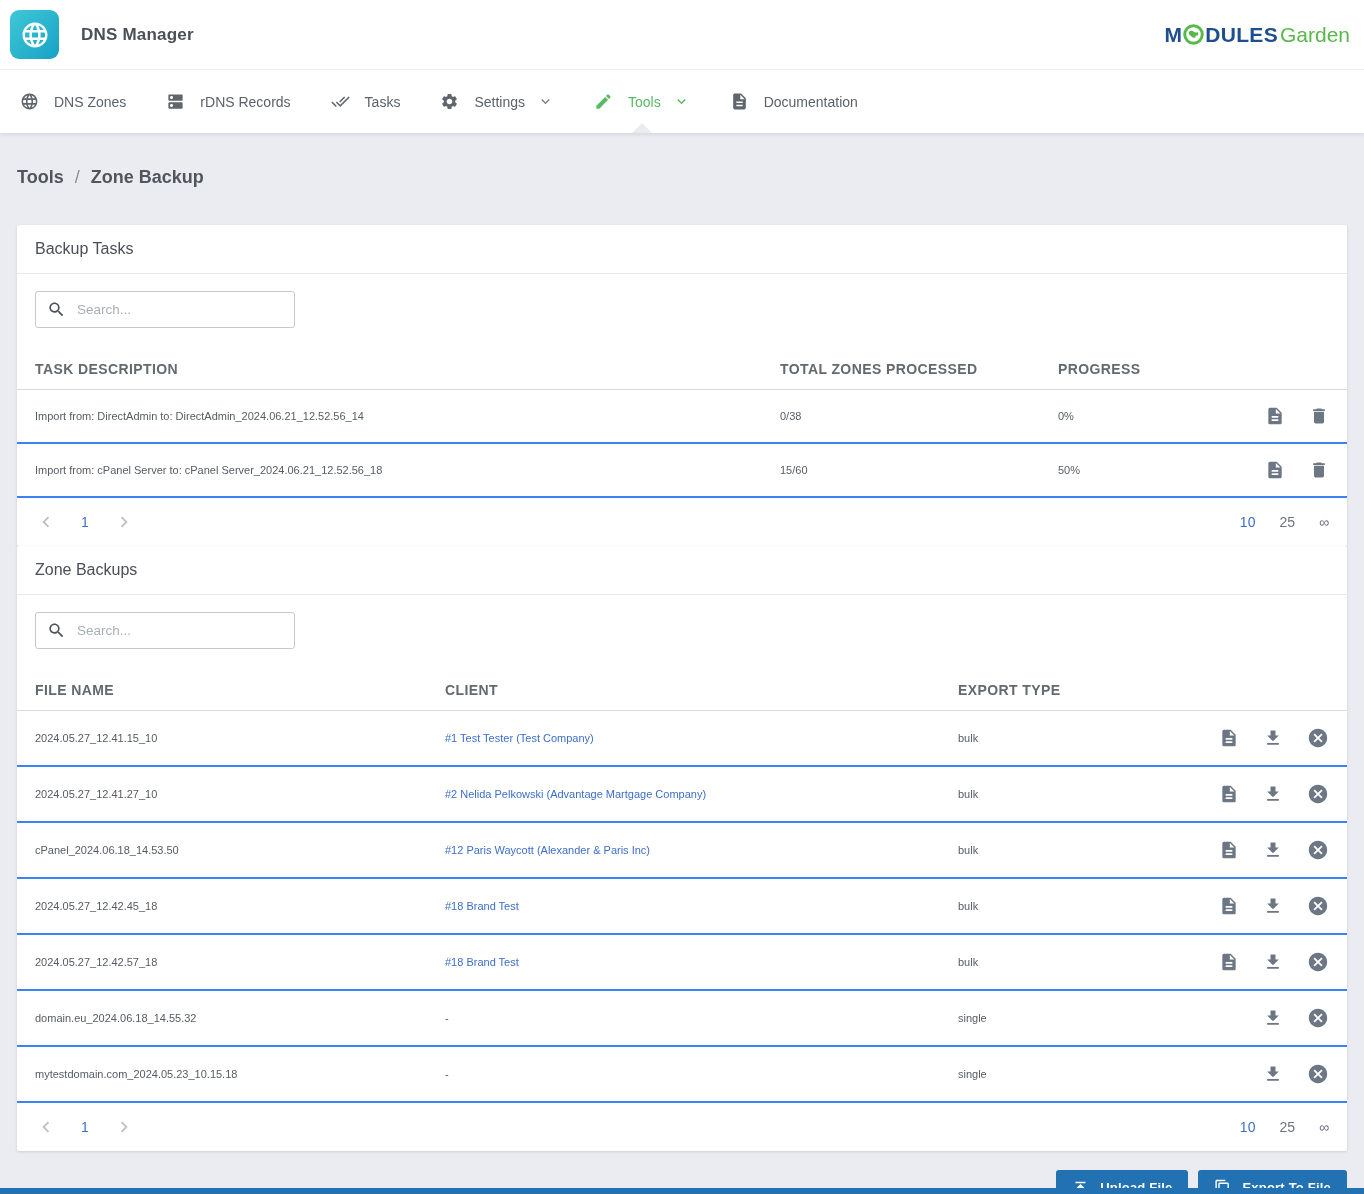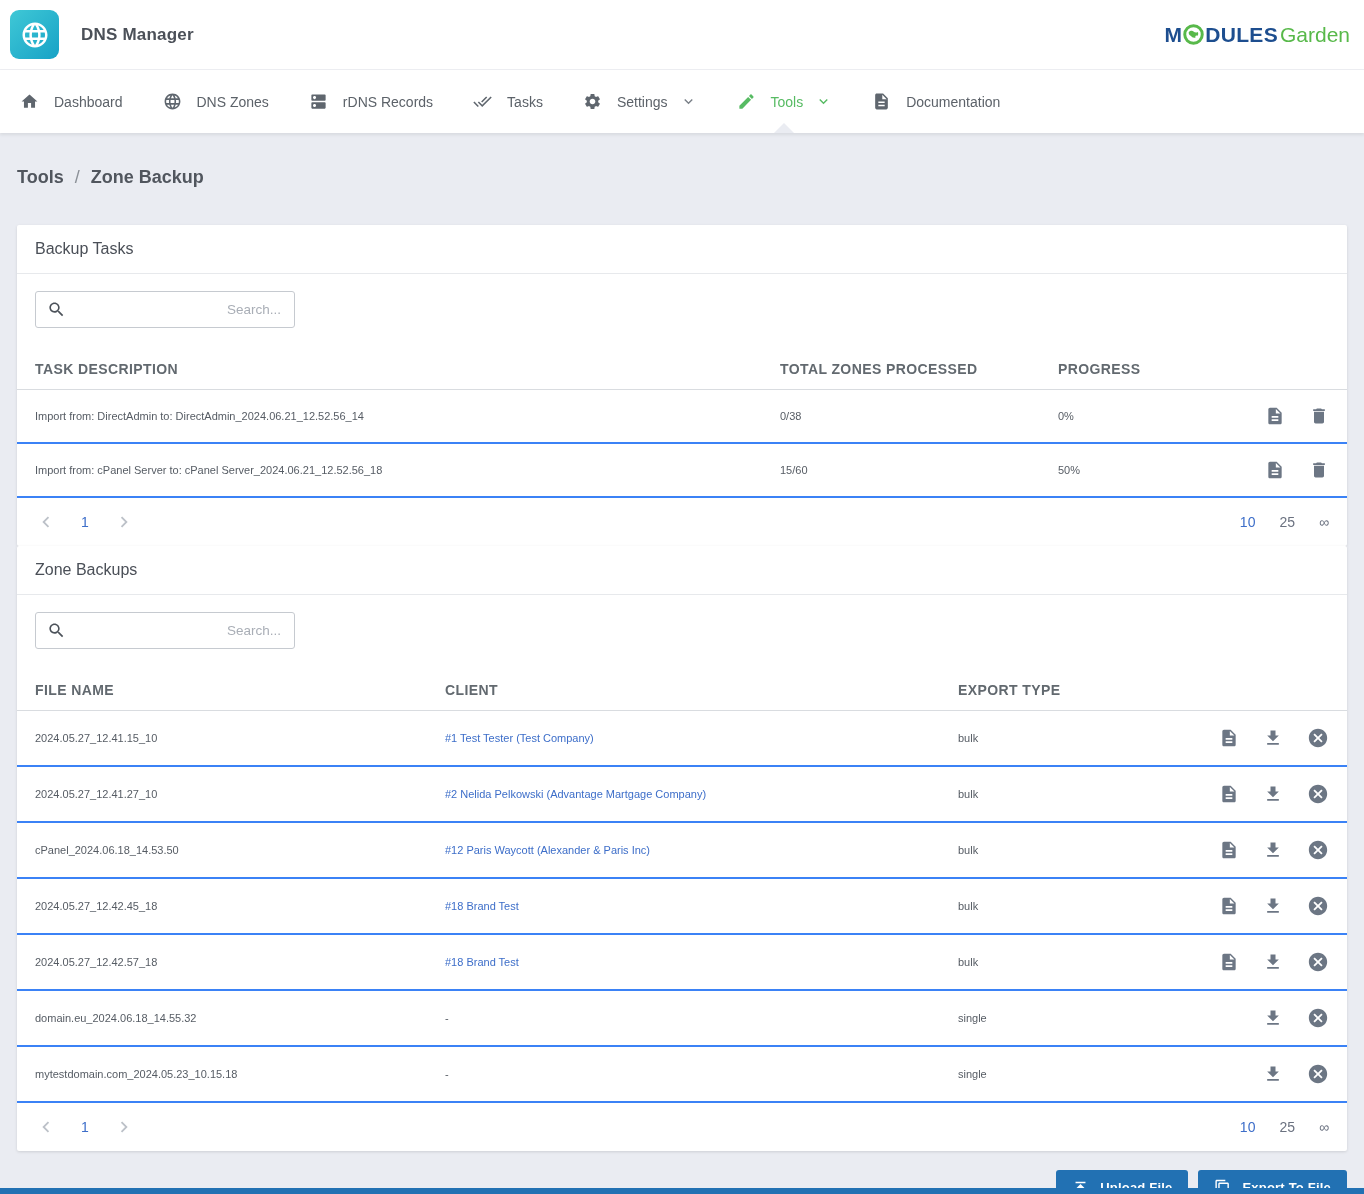--- a/index.html
+++ b/index.html
@@ -42,21 +42,21 @@
   .breadcrumb .crumb-link{cursor:pointer;}
 
   
   .card{margin:0 17px;background:#fff;border-radius:2px;box-shadow:0 1px 3px rgba(0,0,0,.12);}
   .card-1{margin-top:37px;}
   .card-2{}
   .card-header{padding:15px 18px;font-size:16px;font-weight:500;color:#4a4f57;border-bottom:1px solid #e7e9ec;}
   .search-wrap{padding:17px 18px 20px;}
   .search-box{width:260px;height:37px;border:1px solid #c6cad0;border-radius:3px;display:flex;align-items:center;padding:0 11px;gap:9px;background:#fff;}
   .search-box .icon{width:19px;height:19px;color:#4c525a;}
-  .search-box input{border:none;outline:none;flex:1;font-size:13.5px;color:#555b64;background:transparent;font-family:inherit;min-width:0;text-align:right;}
+  .search-box input{border:none;outline:none;flex:1;font-size:13.5px;color:#555b64;background:transparent;font-family:inherit;min-width:0;}
   .search-box input::placeholder{color:#a9aeb6;}
 
   table{width:100%;border-collapse:collapse;table-layout:fixed;}
   th{text-align:left;font-size:14px;letter-spacing:.4px;color:#62696f;font-weight:700;padding:13px 18px 12px;border-bottom:1px solid #d9dce0;}
   td{font-size:11px;color:#565c64;padding:16px 18px;border-bottom:2px solid #3b82f6;overflow:hidden;white-space:nowrap;text-overflow:ellipsis;}
   a.client-link{color:var(--link-blue);text-decoration:none;cursor:pointer;}
   .actions{display:flex;justify-content:flex-end;align-items:center;gap:24px;}
   .actions .icon{width:20px;height:20px;color:#6c7684;cursor:pointer;}
   .actions .icon.lg{width:22px;height:22px;}
 
@@ -93,28 +93,20 @@
           <circle cx="12" cy="12" r="10" fill="none" stroke="currentColor" stroke-width="3.4"></circle>
           <path fill="currentColor" d="M6.5 9.5c1.8-2 4.2-2.2 5.5-1s3.2 1.6 5 .6c.6 1.6.5 3.2-.3 4.4-1.8-.8-3 .2-2.4 1.8-1.9.8-4.3 0-5-1.6-1.7-.1-3-2.1-2.8-4.2z"></path>
         </svg>
     </span>
     <span class="lg-blue">DULES</span>
     <span class="lg-green">Garden</span>
   </div>
 </div>
 
 <div class="app-nav">
-  <div class="nav-item">
-    <span class="icon main">
-        <svg viewBox="0 0 24 24" fill="currentColor">
-          <path d="M10 20v-6h4v6h5v-8h3L12 3 2 12h3v8z"></path>
-        </svg>
-      </span>
-    <span>Dashboard</span>
-  </div>
   <div class="nav-item">
     <span class="icon main">
         <svg viewBox="0 0 24 24" fill="currentColor">
           <path d="M11.99 2C6.47 2 2 6.48 2 12s4.47 10 9.99 10C17.52 22 22 17.52 22 12S17.52 2 11.99 2zm6.93 6h-2.95c-.32-1.25-.78-2.45-1.38-3.56 1.84.63 3.37 1.91 4.33 3.56zM12 4.04c.83 1.2 1.48 2.53 1.91 3.96h-3.82c.43-1.43 1.08-2.76 1.91-3.96zM4.26 14C4.1 13.36 4 12.69 4 12s.1-1.36.26-2h3.38c-.08.66-.14 1.32-.14 2s.06 1.34.14 2H4.26zm.82 2h2.95c.32 1.25.78 2.45 1.38 3.56-1.84-.63-3.37-1.9-4.33-3.56zm2.95-8H5.08c.96-1.66 2.49-2.93 4.33-3.56C8.81 5.55 8.35 6.75 8.03 8zM12 19.96c-.83-1.2-1.48-2.53-1.91-3.96h3.82c-.43 1.43-1.08 2.76-1.91 3.96zM14.34 14H9.66c-.09-.66-.16-1.32-.16-2s.07-1.35.16-2h4.68c.09.65.16 1.32.16 2s-.07 1.34-.16 2zm.25 5.56c.6-1.11 1.06-2.31 1.38-3.56h2.95c-.96 1.65-2.49 2.93-4.33 3.56zM16.36 14c.08-.66.14-1.32.14-2s-.06-1.34-.14-2h3.38c.16.64.26 1.31.26 2s-.1 1.36-.26 2h-3.38z"></path>
         </svg>
       </span>
     <span>DNS Zones</span>
   </div>
   <div class="nav-item">
     <span class="icon main">

